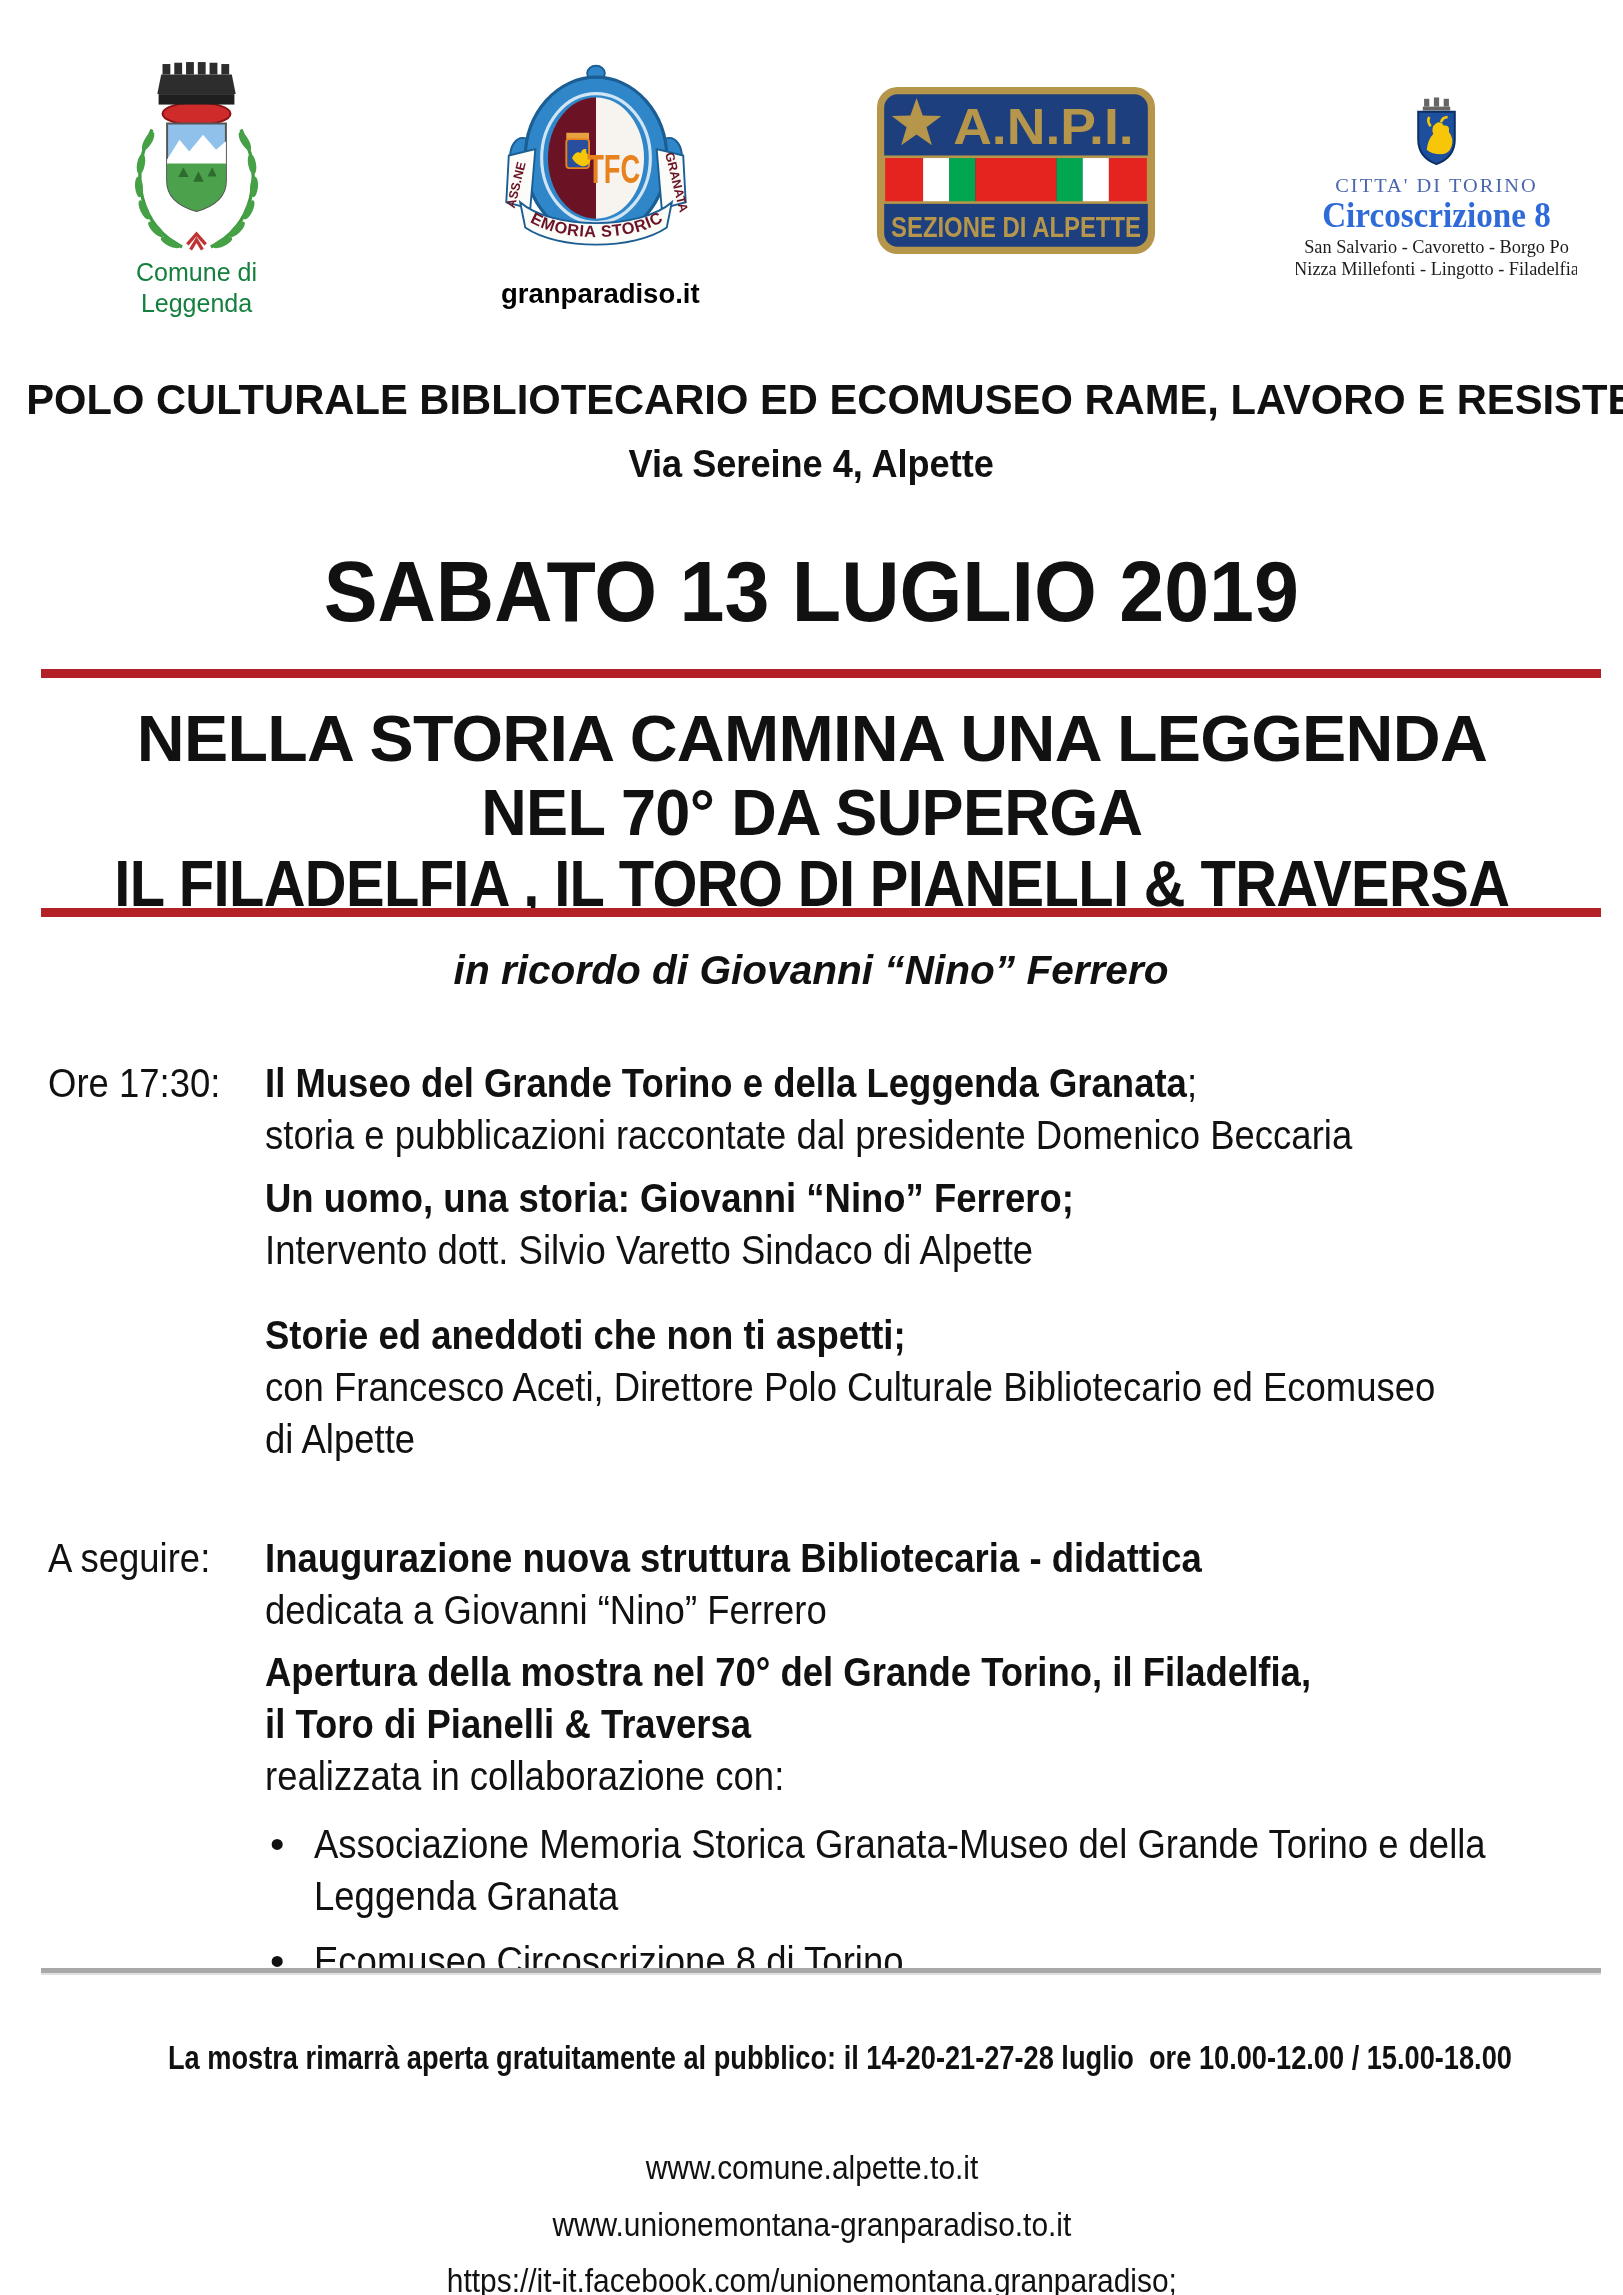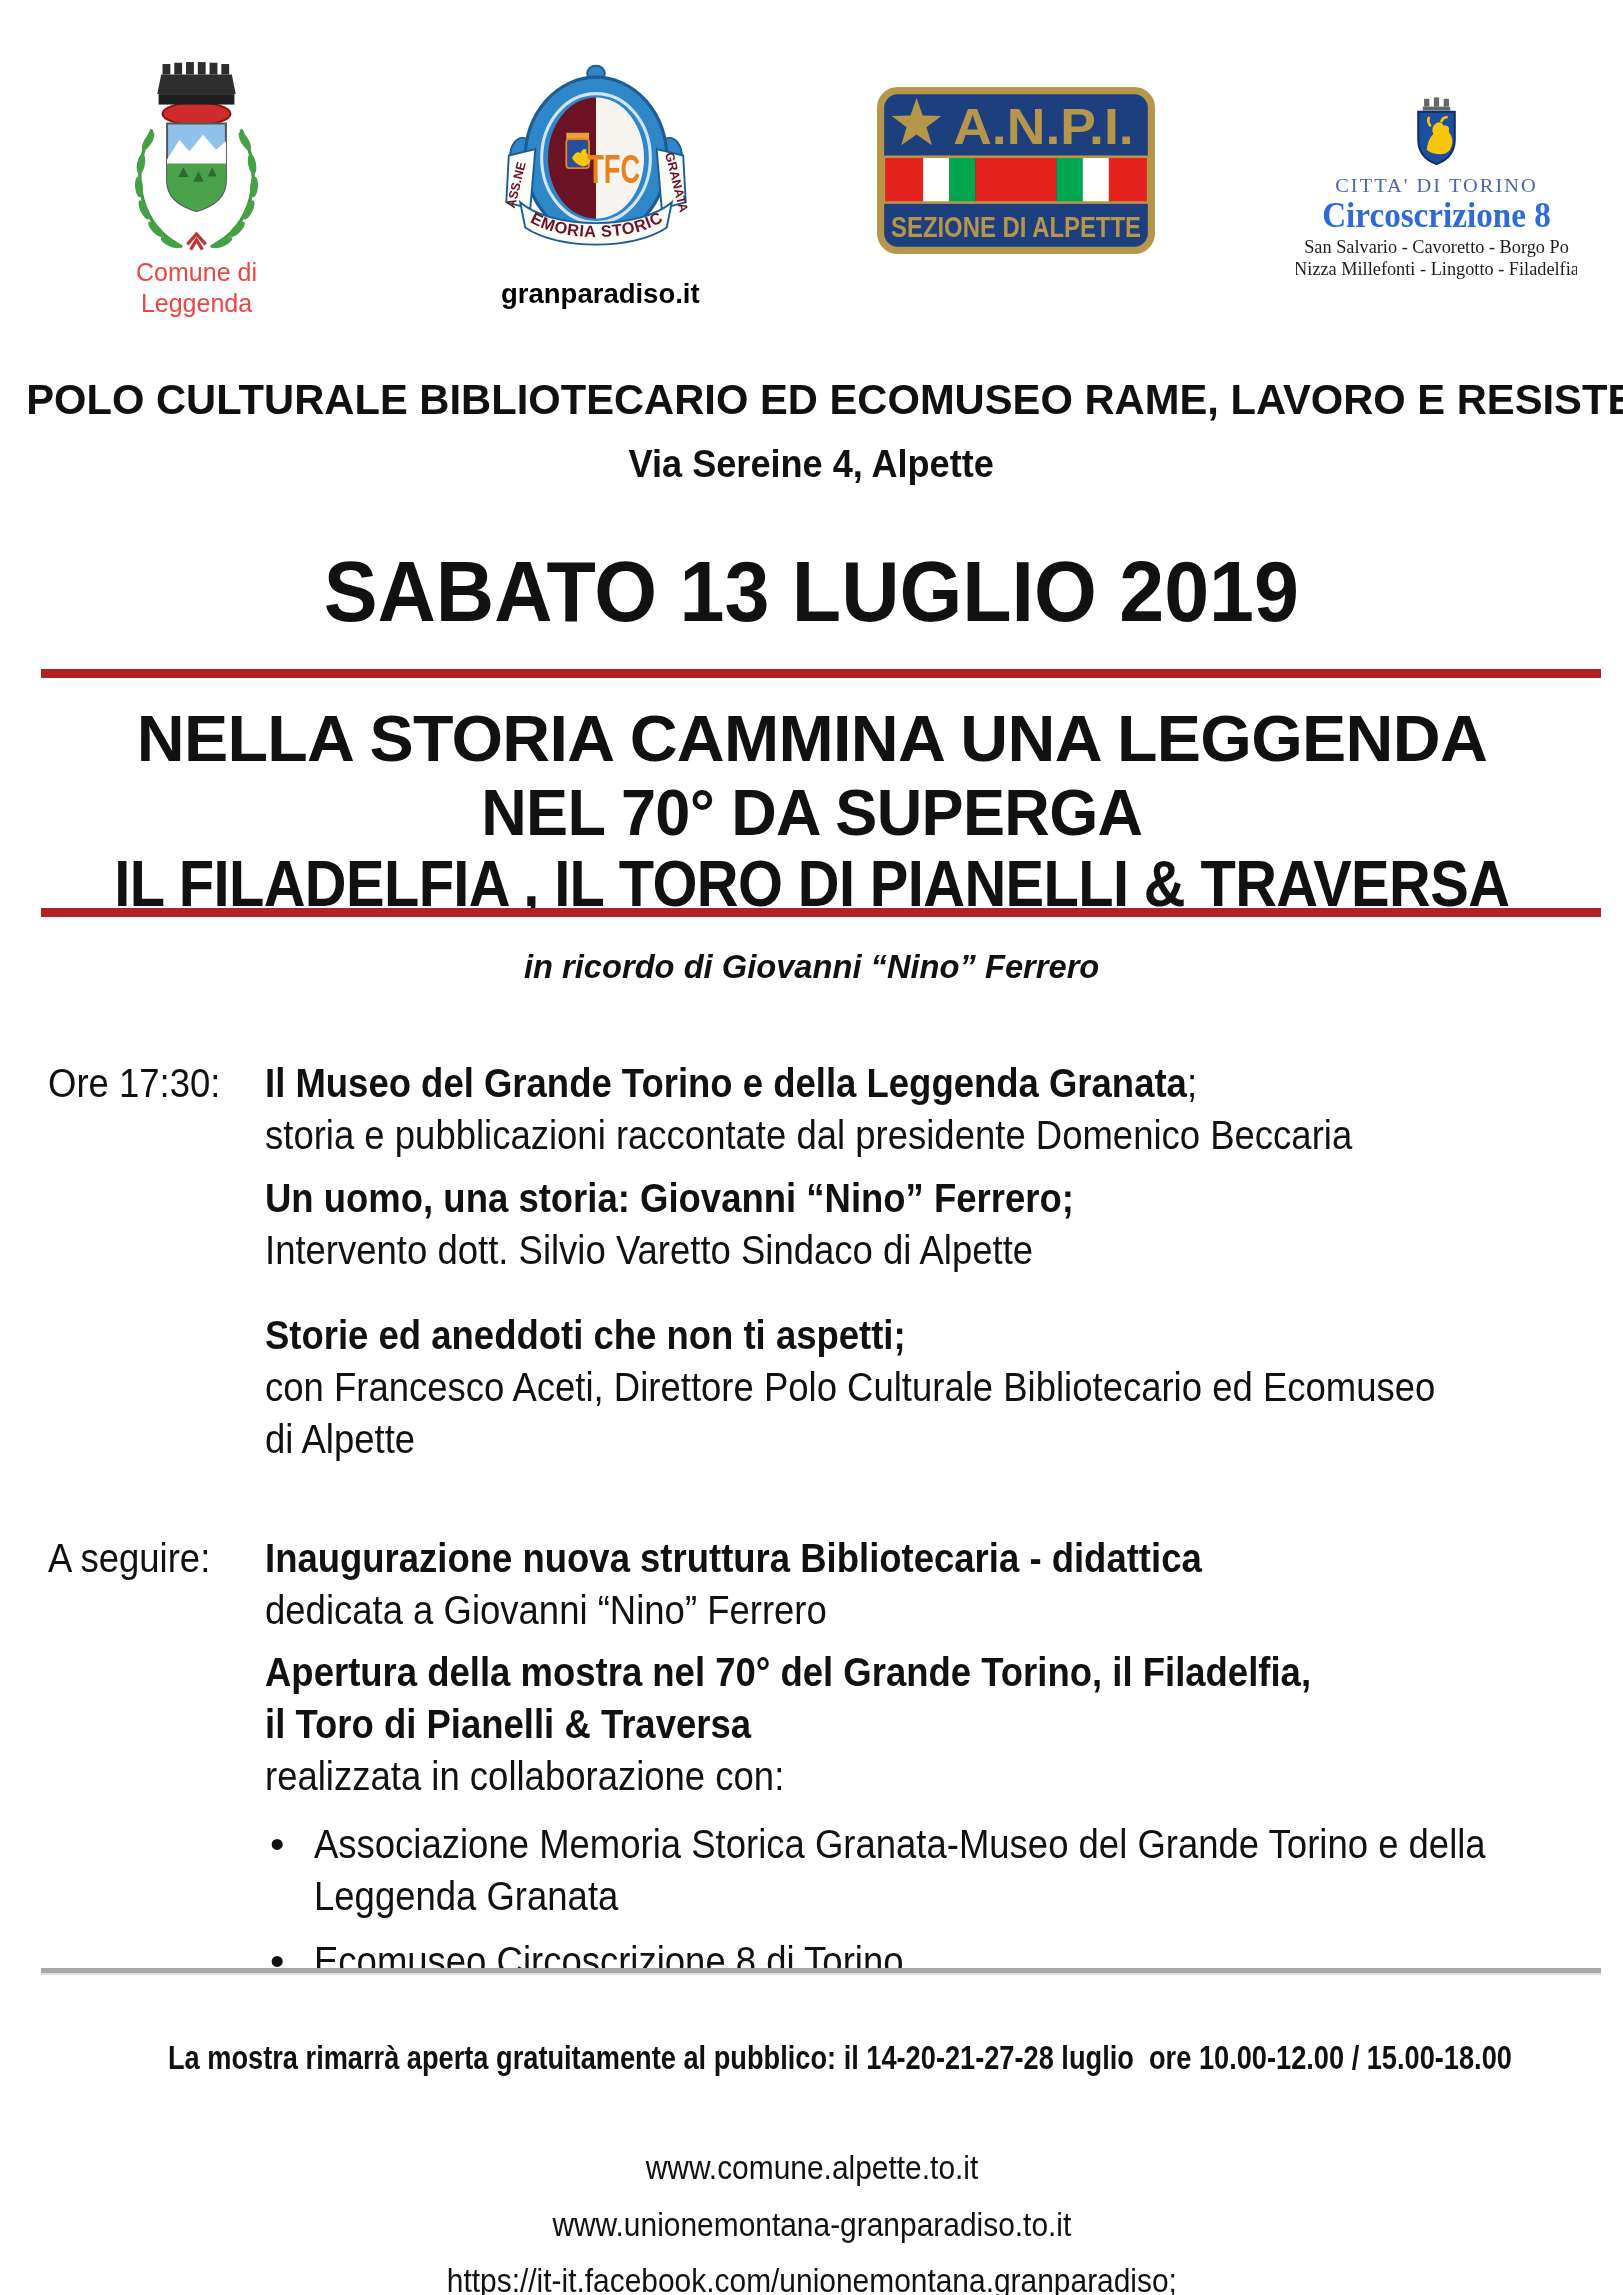--- a/index.html
+++ b/index.html
@@ -9,31 +9,31 @@
   .abs{position:absolute;}
   .line{position:absolute;left:0;width:1623px;text-align:center;line-height:1;}
   .cx{display:inline-block;white-space:nowrap;transform-origin:50% 50%;}
   .cl{display:inline-block;white-space:nowrap;transform-origin:0 50%;}
   .pre{white-space:pre;}
   .b{font-weight:bold;}
   .org{font-size:43px;font-weight:bold;}
   .via{font-size:38px;font-weight:bold;}
   .date{font-size:85px;font-weight:bold;}
   .t{font-size:65px;font-weight:bold;letter-spacing:-0.7px;margin-top:20px;}
-  .ded{font-size:33px;font-weight:bold;font-style:italic;}
+  .ded{font-size:41px;font-weight:bold;font-style:italic;}
   .rule{position:absolute;left:41px;width:1560px;height:9.2px;background:var(--accent_red);}
   .grayrule{position:absolute;left:41px;width:1560px;height:5.2px;background:var(--divider_gray);border-bottom:2px solid #e0e0e0;}
   .sched{position:absolute;left:48px;top:1057px;width:1544px;font-size:41px;}
   .row{position:relative;line-height:52px;padding-left:217px;}
   .lbl{position:absolute;left:0;top:0;font-weight:normal;}
   .mt16{margin-top:10.5px;}.mt20{margin-top:13px;}.mt24{margin-top:15.7px;}
   .mt26{margin-top:33px;}.mt102{margin-top:67px;}
   .brow{position:relative;line-height:52px;padding-left:266px;}
   .bmark{position:absolute;left:222px;top:0;}
-  .caption{position:absolute;text-align:center;font-size:25px;line-height:31px;color:#ef4444;}
+  .caption{position:absolute;text-align:center;font-size:25px;line-height:31px;color:#15803d;}
   .mcaption{position:absolute;text-align:center;font-size:27.5px;font-weight:bold;color:#000;}
   .notice{font-size:34px;font-weight:bold;}
   .url{font-size:34px;color:#111;text-decoration:none;}
   svg text{font-family:"Liberation Sans",sans-serif;}
   svg .serif{font-family:"Liberation Serif",serif;}
 </style>
 </head>
 <body>
 
 <svg class="abs" style="left:105px;top:56px" width="183" height="203" viewBox="0 0 280 310">

